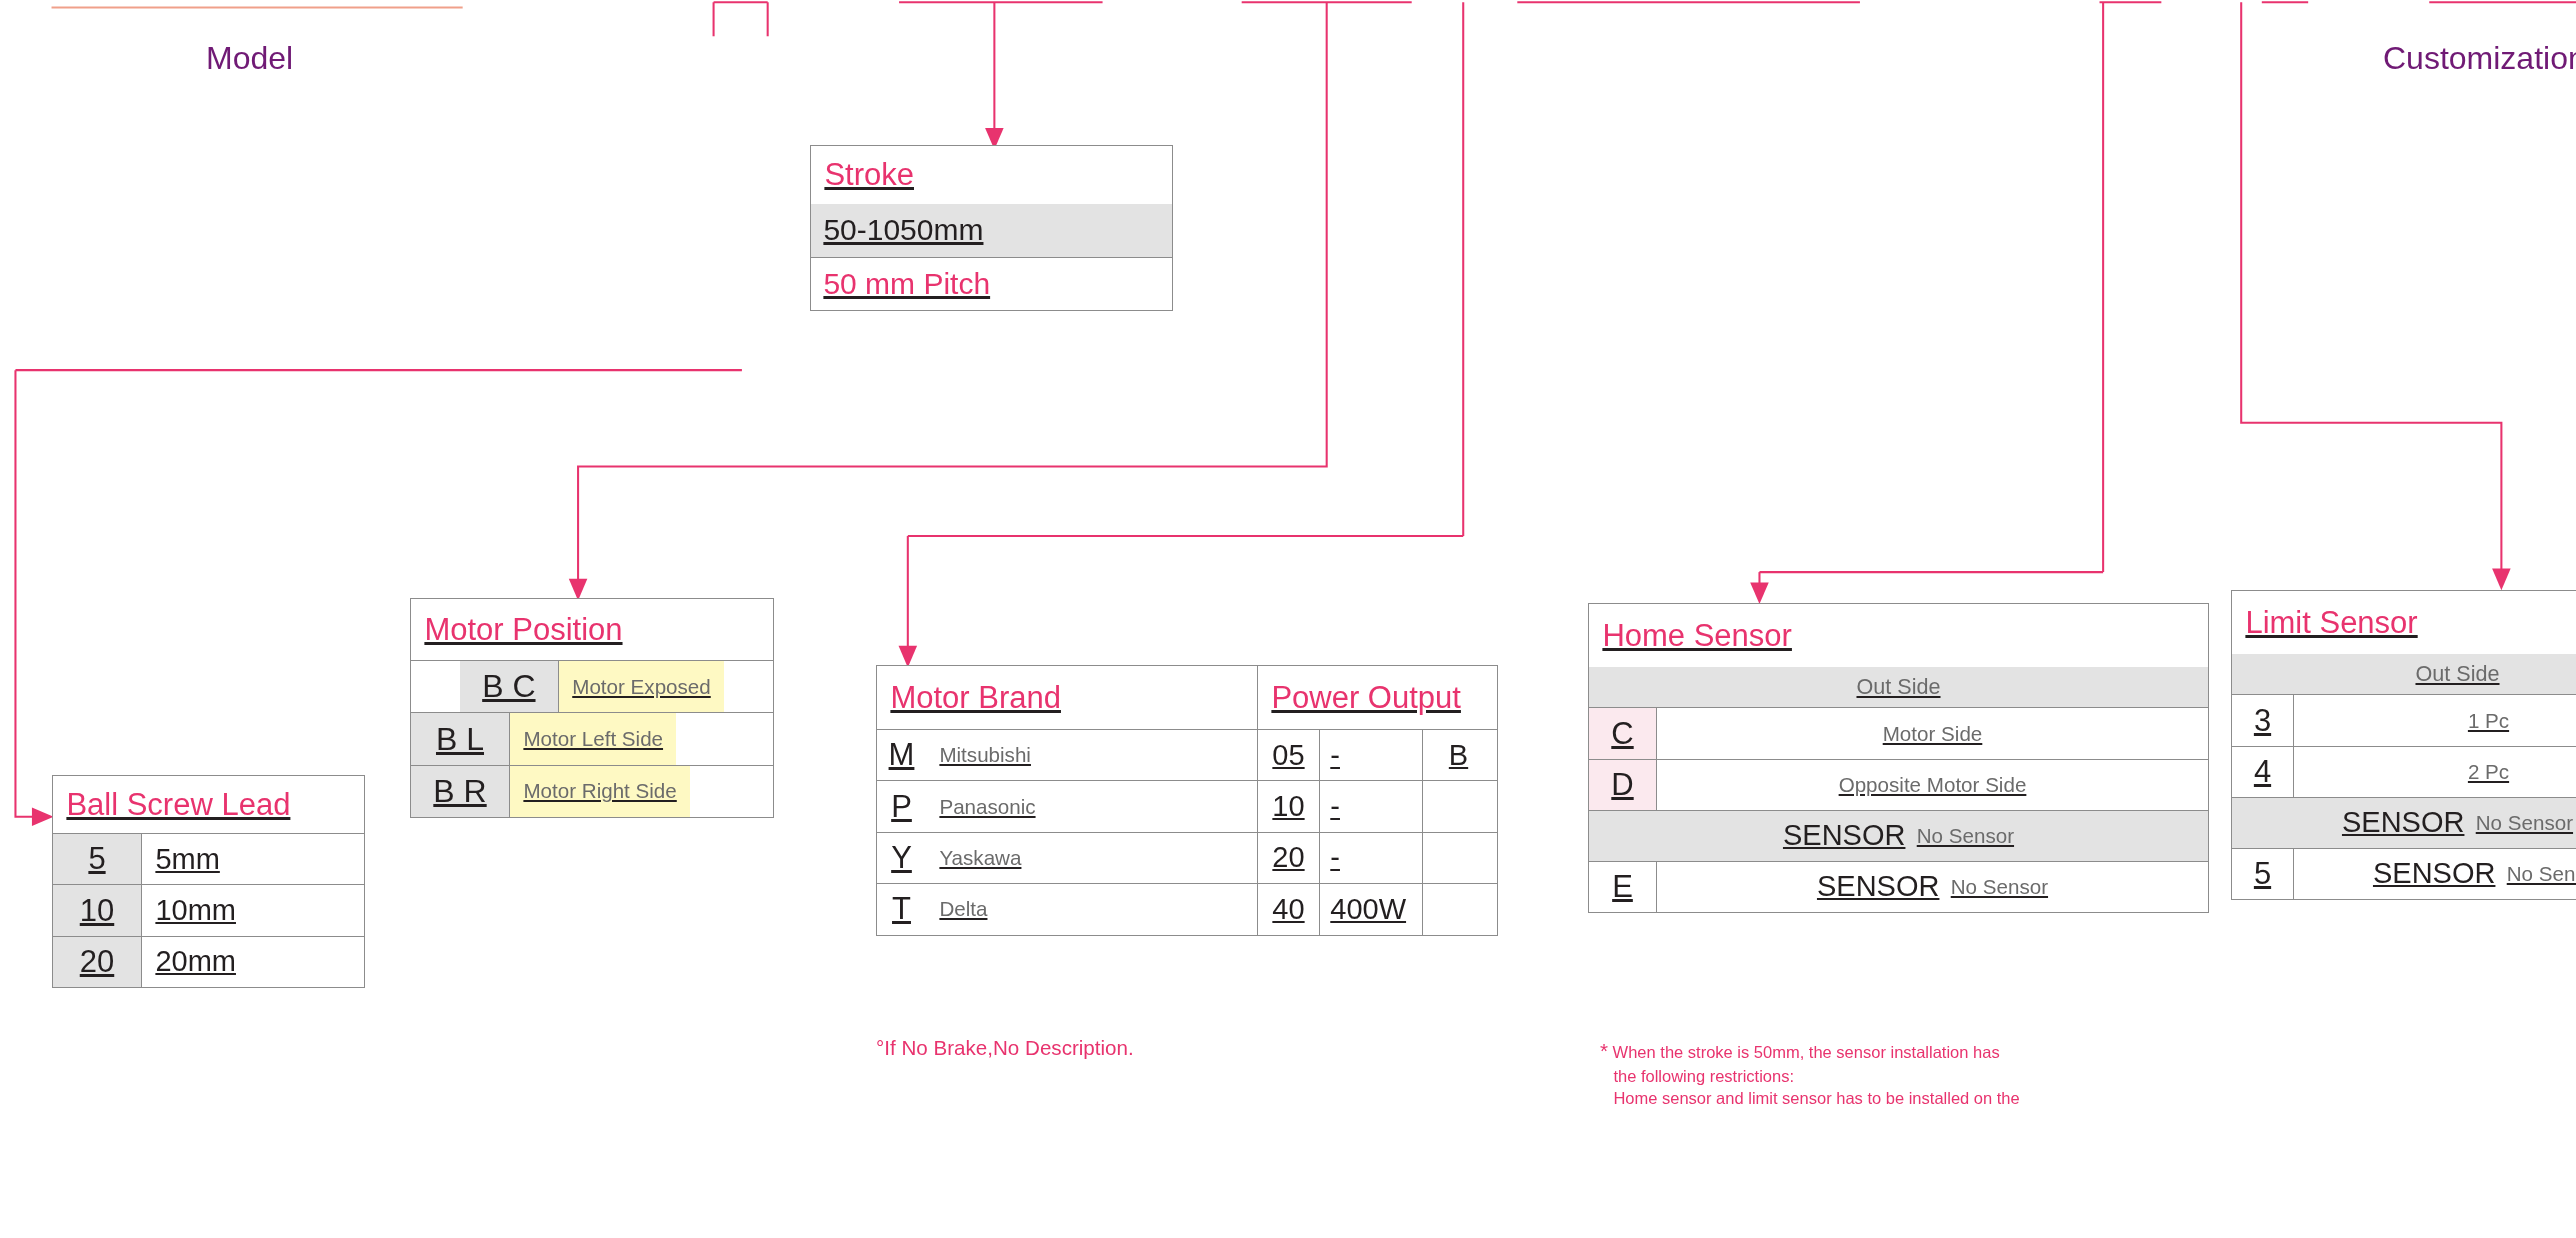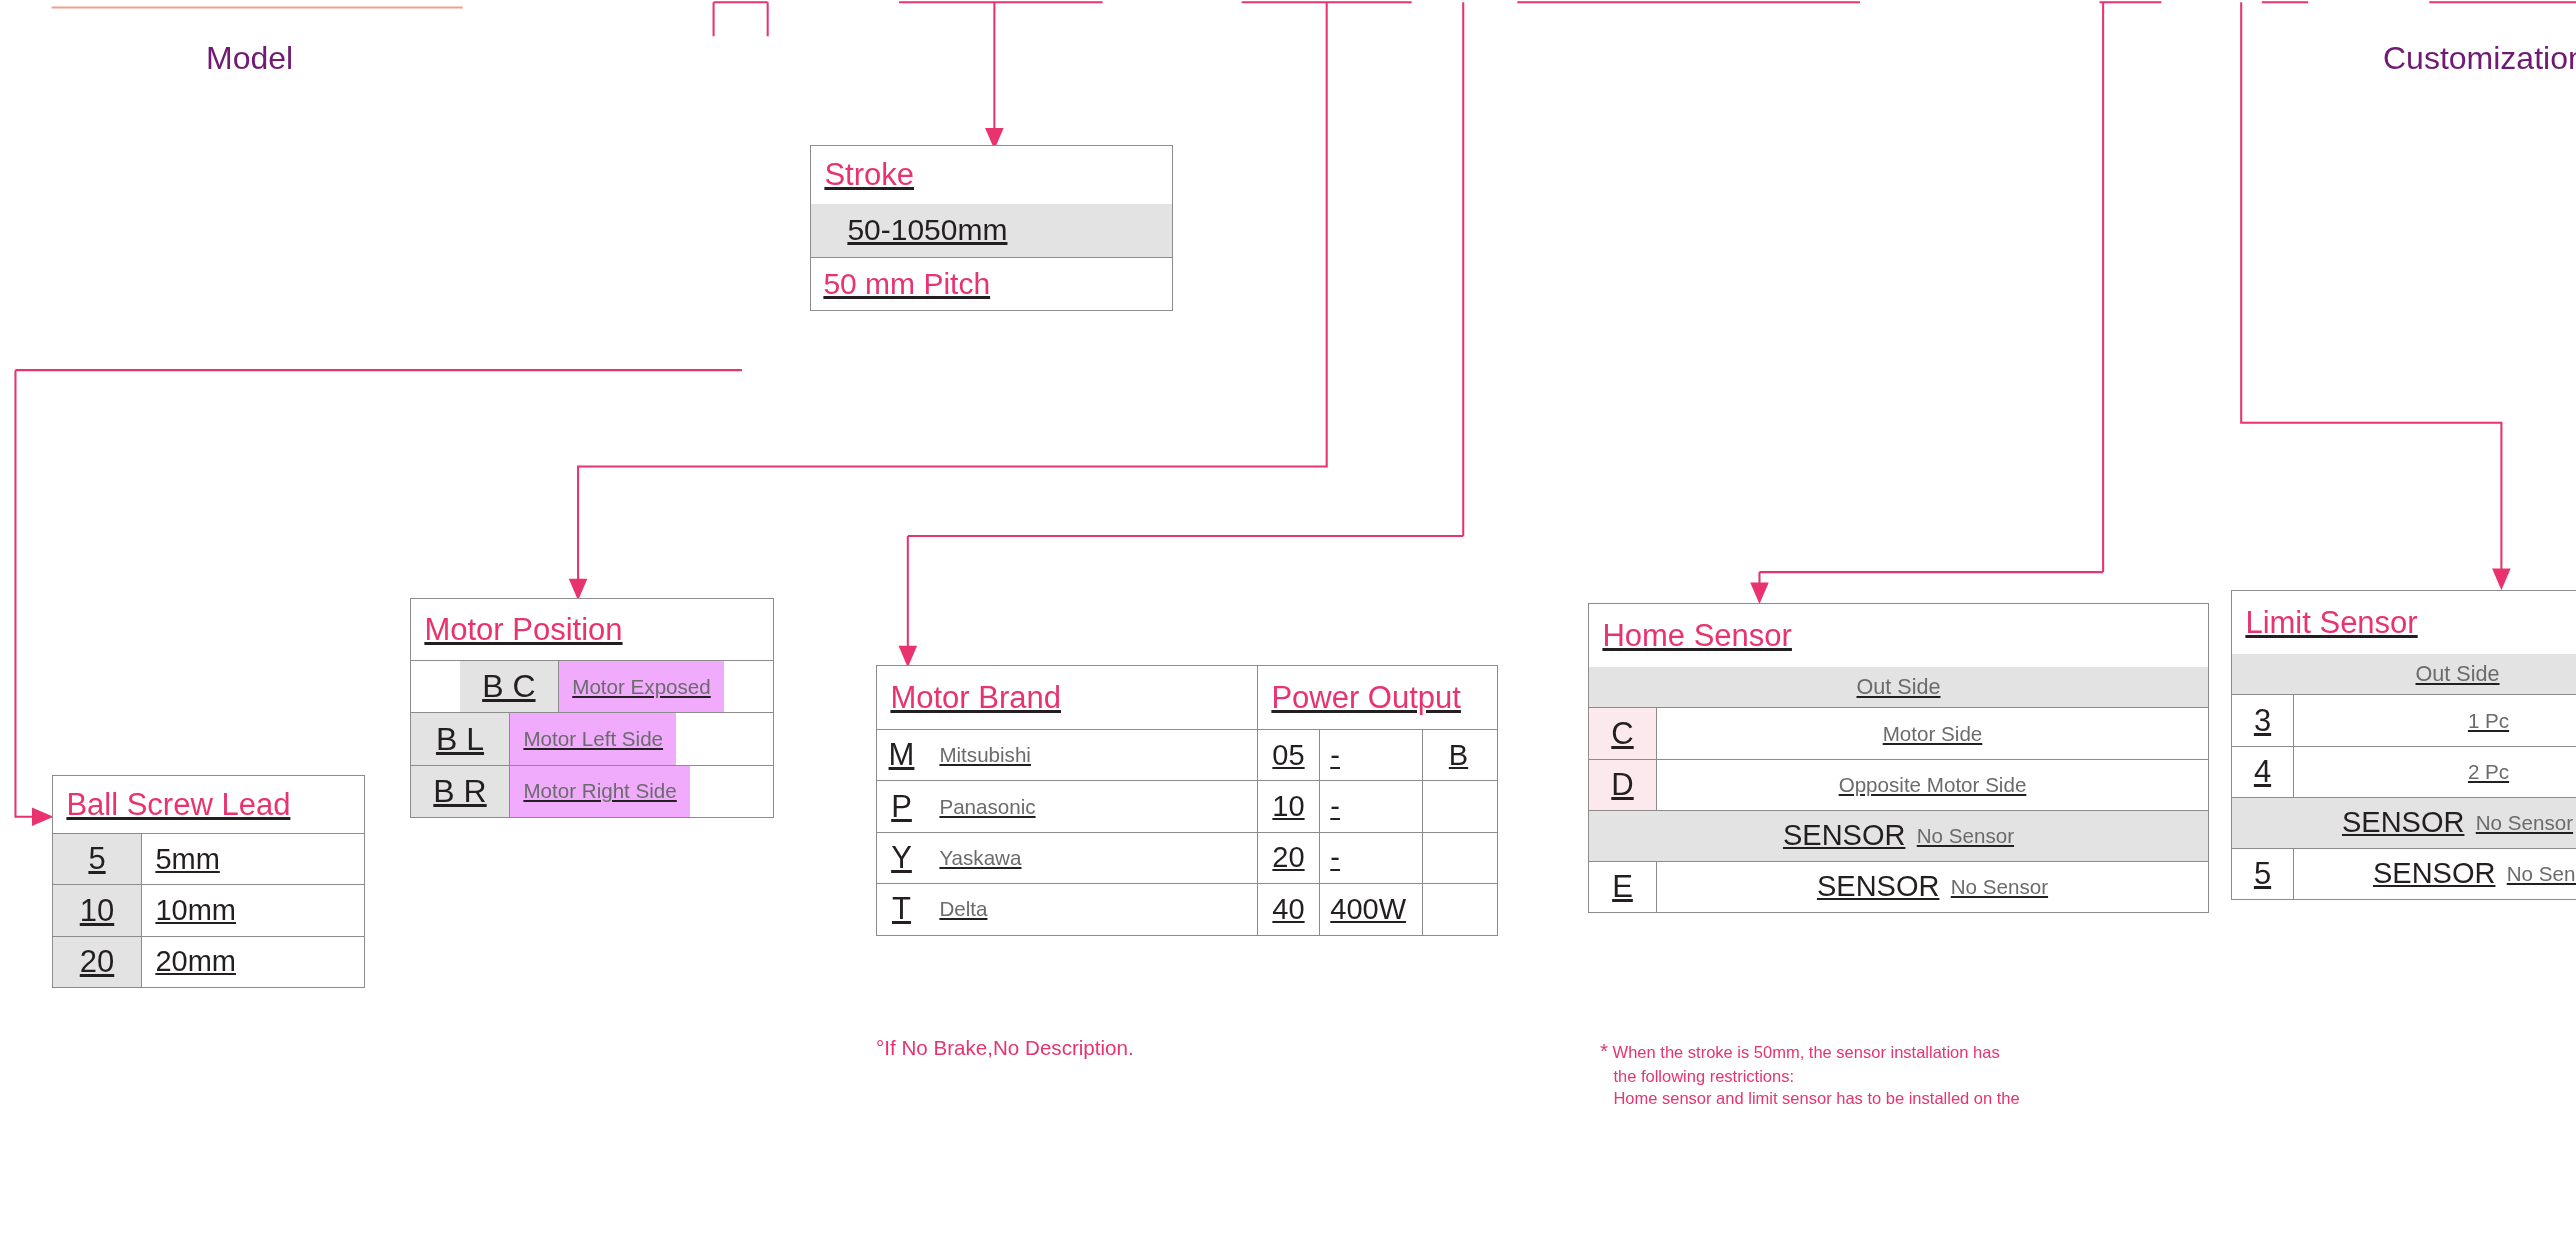--- a/index.html
+++ b/index.html
@@ -97,28 +97,28 @@
 
   
   #ballscrew { left: 52px; top: 775px; width: 313px; }
   #ballscrew .hdr { height: 57px; }
   #ballscrew .row .cell-code { width: 88px; }
   #ballscrew .row .cell-desc { font-size: 29px; color: #231f20; }
 
   
   #stroke { left: 810px; top: 145px; width: 363px; }
   #stroke .hdr { height: 58px; }
-  #stroke .r2 { font-size: 30px; padding: 9.3px 12.4px; color: #231f20; display:flex; align-items:center;margin-left:24px; }
+  #stroke .r2 { font-size: 30px; padding: 9.3px 12.4px; color: #231f20; display:flex; align-items:center; }
   #stroke .r3 { font-size: 30px; padding: 9.3px 12.4px; color: #e8336e; display:flex; align-items:center; }
 
   
   #motorpos { left: 410px; top: 598px; width: 364px; }
   #motorpos .hdr { height: 61px; }
   #motorpos .cell-code { width: 98px; font-size: 32px; }
-  #motorpos .cell-desc { background: #f0abfc; }
+  #motorpos .cell-desc { background: #fef9c3; }
 
   
   #brand { left: 876px; top: 665px; width: 622px; }
   #brand .hdr { height: 63px; }
   #brand .cell-code { width: 49px; }
   #brand .cell-desc { width: 331px; }
   #brand .pw-code { width: 62px; font-size: 29px; }
   #brand .pw-val { width: 103px; font-size: 29px; display:flex; align-items:center; padding: 7.2px 10.3px; box-sizing:border-box; }
   #brand .pw-brake { width: 72px; font-size: 29px; display:flex; align-items:center; justify-content:center; box-sizing:border-box; }
 

